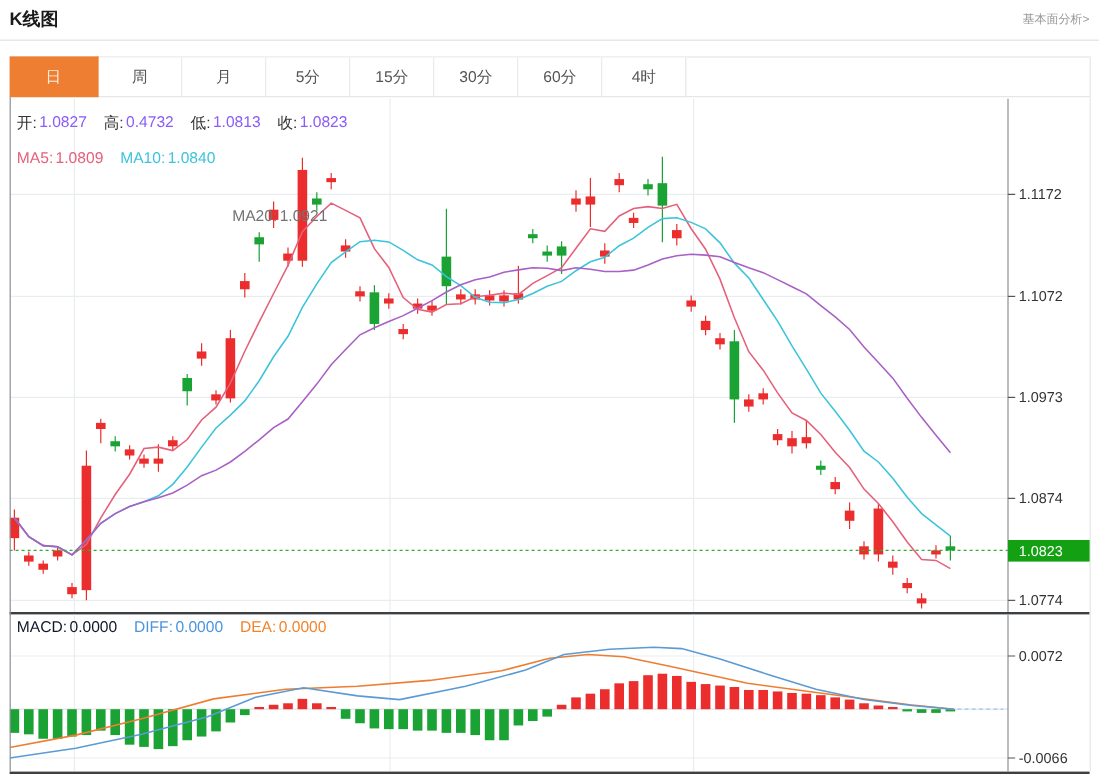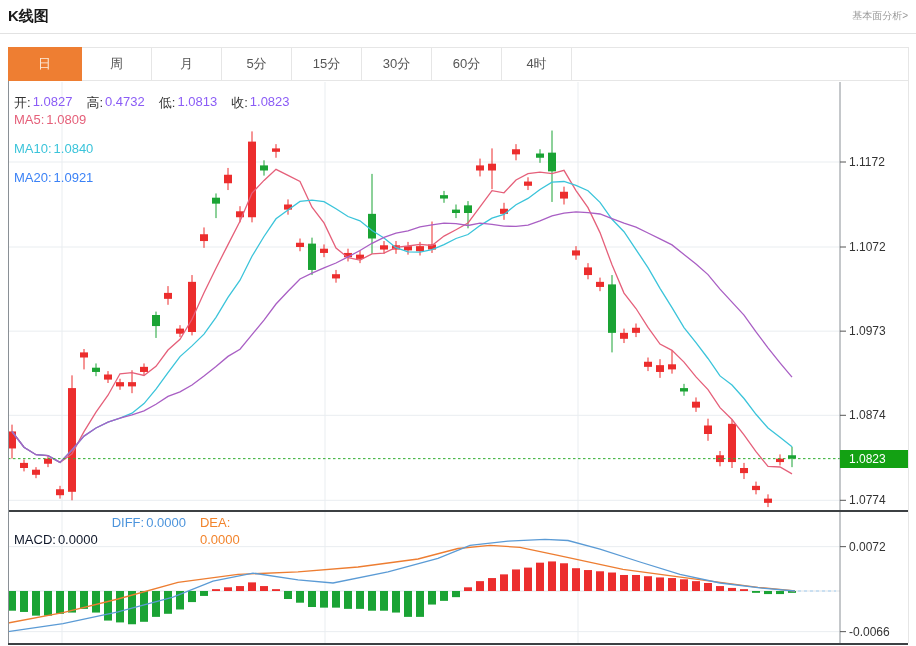--- a/index.html
+++ b/index.html
@@ -9,27 +9,27 @@
   .fund-link{position:absolute;right:8px;top:9px;font-size:10px;color:#999;cursor:pointer;text-decoration:none;}
   .divider{position:absolute;left:0;top:33px;width:916px;height:1px;background:#e2e2e2;}
   .tabbar{position:absolute;left:8px;top:47px;width:900px;height:34px;display:flex;
           border-top:1px solid #e6e6e6;border-bottom:1px solid #e6e6e6;box-sizing:border-box;background:#fff;}
   .tab{width:70px;height:32px;line-height:32px;text-align:center;font-size:13px;color:#555;
        border-right:1px solid #e6e6e6;box-sizing:border-box;cursor:pointer;background:#fff;}
   .tab.active{width:74px;height:34px;line-height:34px;margin-top:-1px;background:#ee7e32;color:#fcecdc;
               border-right:1px solid #ee7e32;position:relative;z-index:2;}
   .info-row{position:absolute;left:14px;display:flex;gap:14px;font-size:13px;z-index:3;white-space:nowrap;}
   .ohlc-row{top:94px;}
-  .ma-row{top:112px;flex-direction:column;}
+  .ma-row{top:124px;}
   .macd-row{top:515px;}
   .grp{display:inline-flex;gap:2px;}
   .lbl{color:#333;}
   .val-green{color:#8b5cf6;}
-  .ma5{color:#e5607a;} .ma10{color:#3bc4da;} .ma20{color:#3b82f6;}
-  .macd-red{color:#0f172a;align-items:flex-end;} .diff-blue{color:#4c94dc;} .dea-orange{color:#f2842c;flex-direction:column;}
+  .ma5{color:#e5607a;} .ma10{color:#3bc4da;} .ma20{color:#737373;margin-top:48px;}
+  .macd-red{color:#0f172a;align-items:flex-end;} .diff-blue{color:#4c94dc;} .dea-orange{color:#f2842c;}
   .main-svg{position:absolute;left:8px;top:82px;}
   .macd-svg{position:absolute;left:8px;top:512px;}
   .sep-dark{position:absolute;left:8px;top:510px;width:900px;height:2px;background:#3c4043;}
   .bottom-line{position:absolute;left:8px;top:643px;width:900px;height:2px;background:#3c4043;}
   .left-border{position:absolute;left:8px;top:81px;width:1px;height:562px;background:#8a9096;}
   .right-border{position:absolute;left:908px;top:47px;width:1px;height:596px;background:#e6e6e6;}
   .price-badge{position:absolute;left:840px;width:68px;height:18px;background:#13a113;color:#fff;
                font-size:12px;line-height:18px;padding-left:9px;box-sizing:border-box;z-index:4;}
 </style>
 </head>

